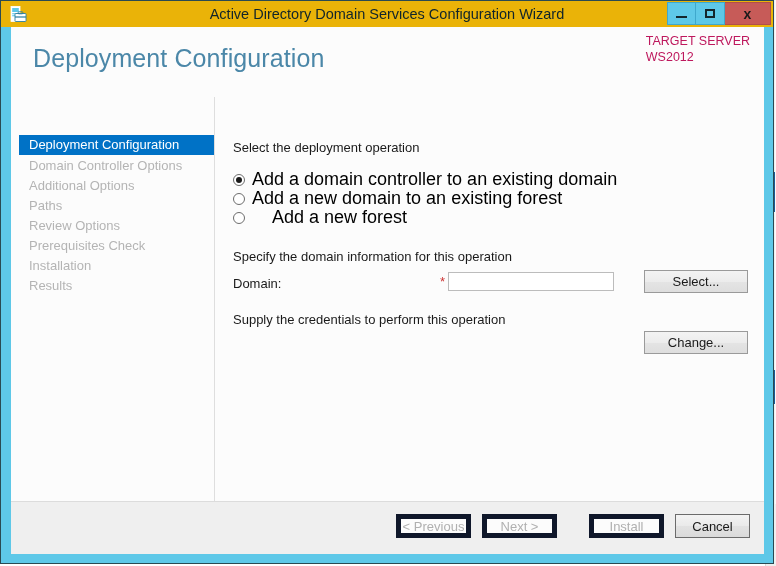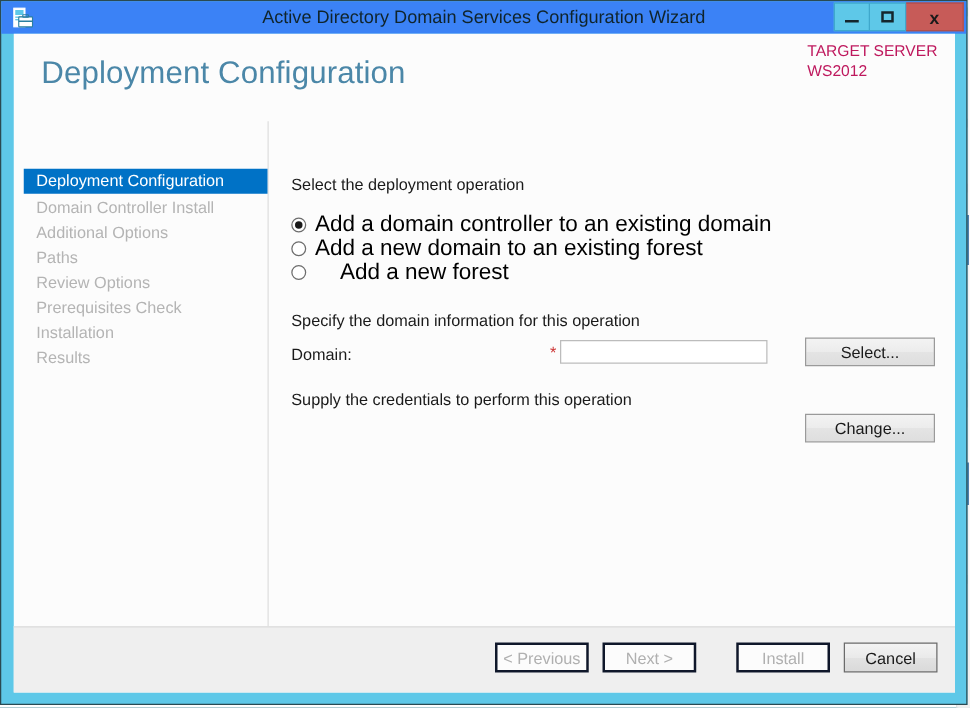--- a/index.html
+++ b/index.html
@@ -68,21 +68,21 @@
     height: 564px;
     border: 1px solid #2a4a52;
     background: #5ec8e8;
     box-sizing: border-box;
   }
 
   
   #titlebar {
     position: relative;
     height: 26px;
-    background: #3b82f6;
+    background: #eab308;
     display: flex;
     align-items: center;
   }
   #title-icon {
     width: 18px; height: 18px;
     margin-left: 8px;
     position: relative;
     flex: 0 0 auto;
   }
   #title-text {
@@ -301,21 +301,21 @@
     border: 1px solid #9a9a9a;
     font-family: "Liberation Sans", sans-serif;
     font-size: 13px;
     color: #1a1a1a;
     box-sizing: border-box;
     cursor: default;
     padding: 0;
   }
   .win-button.flat {
     background: #fcfcfc;
-    border: 2px solid #0f172a;
+    border: 5px solid #0f172a;
     color: #b0b0b0;
   }
   .win-button.default {
     background: linear-gradient(to bottom, #f3f3f3 0%, #eaeaea 50%, #e2e2e2 51%, #dadada 100%);
     border: 1px solid #6b6b6b;
     color: #1a1a1a;
   }
 
   #more-link {
     position: absolute;
@@ -407,21 +407,21 @@
     </div>
 
     <div id="body-area">
 
       <div id="sidebar">
         <div id="nav-list">
           <div class="nav-item active">
             <span>Deployment Configuration</span>
           </div>
           <div class="nav-item">
-            <span>Domain Controller Install</span>
+            <span>Domain Controller Options</span>
           </div>
           <div class="nav-item">
             <span>Additional Options</span>
           </div>
           <div class="nav-item">
             <span>Paths</span>
           </div>
           <div class="nav-item">
             <span>Review Options</span>
           </div>

